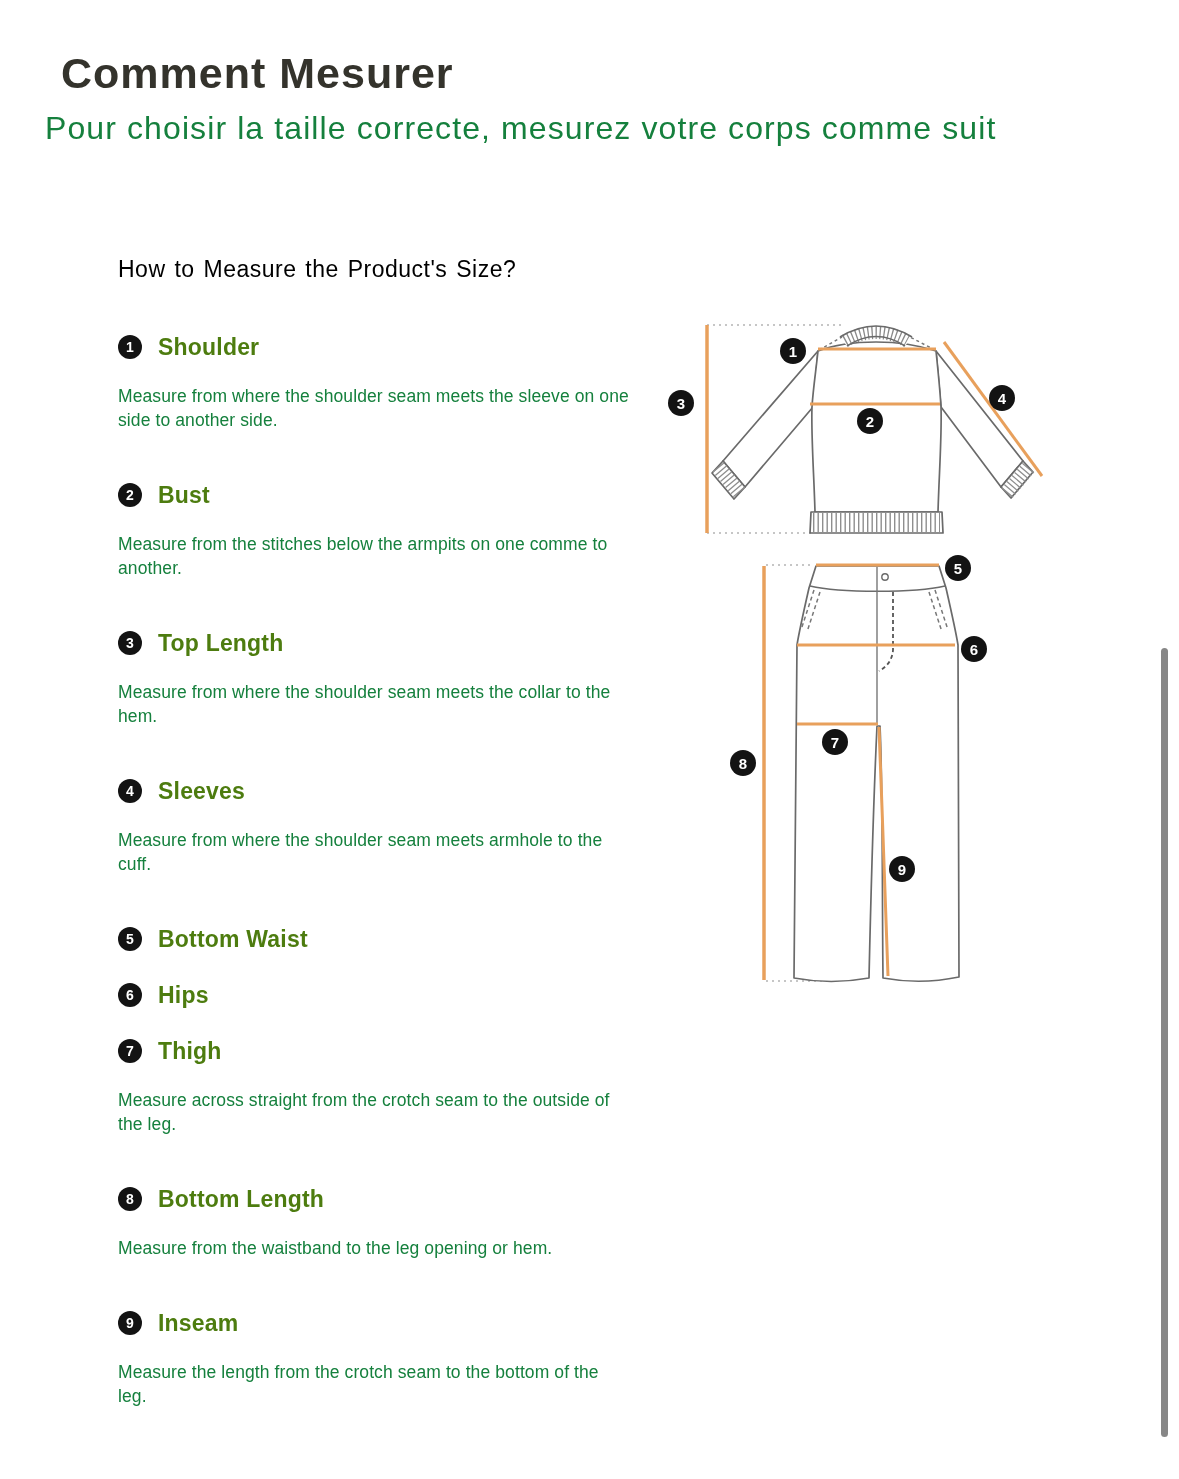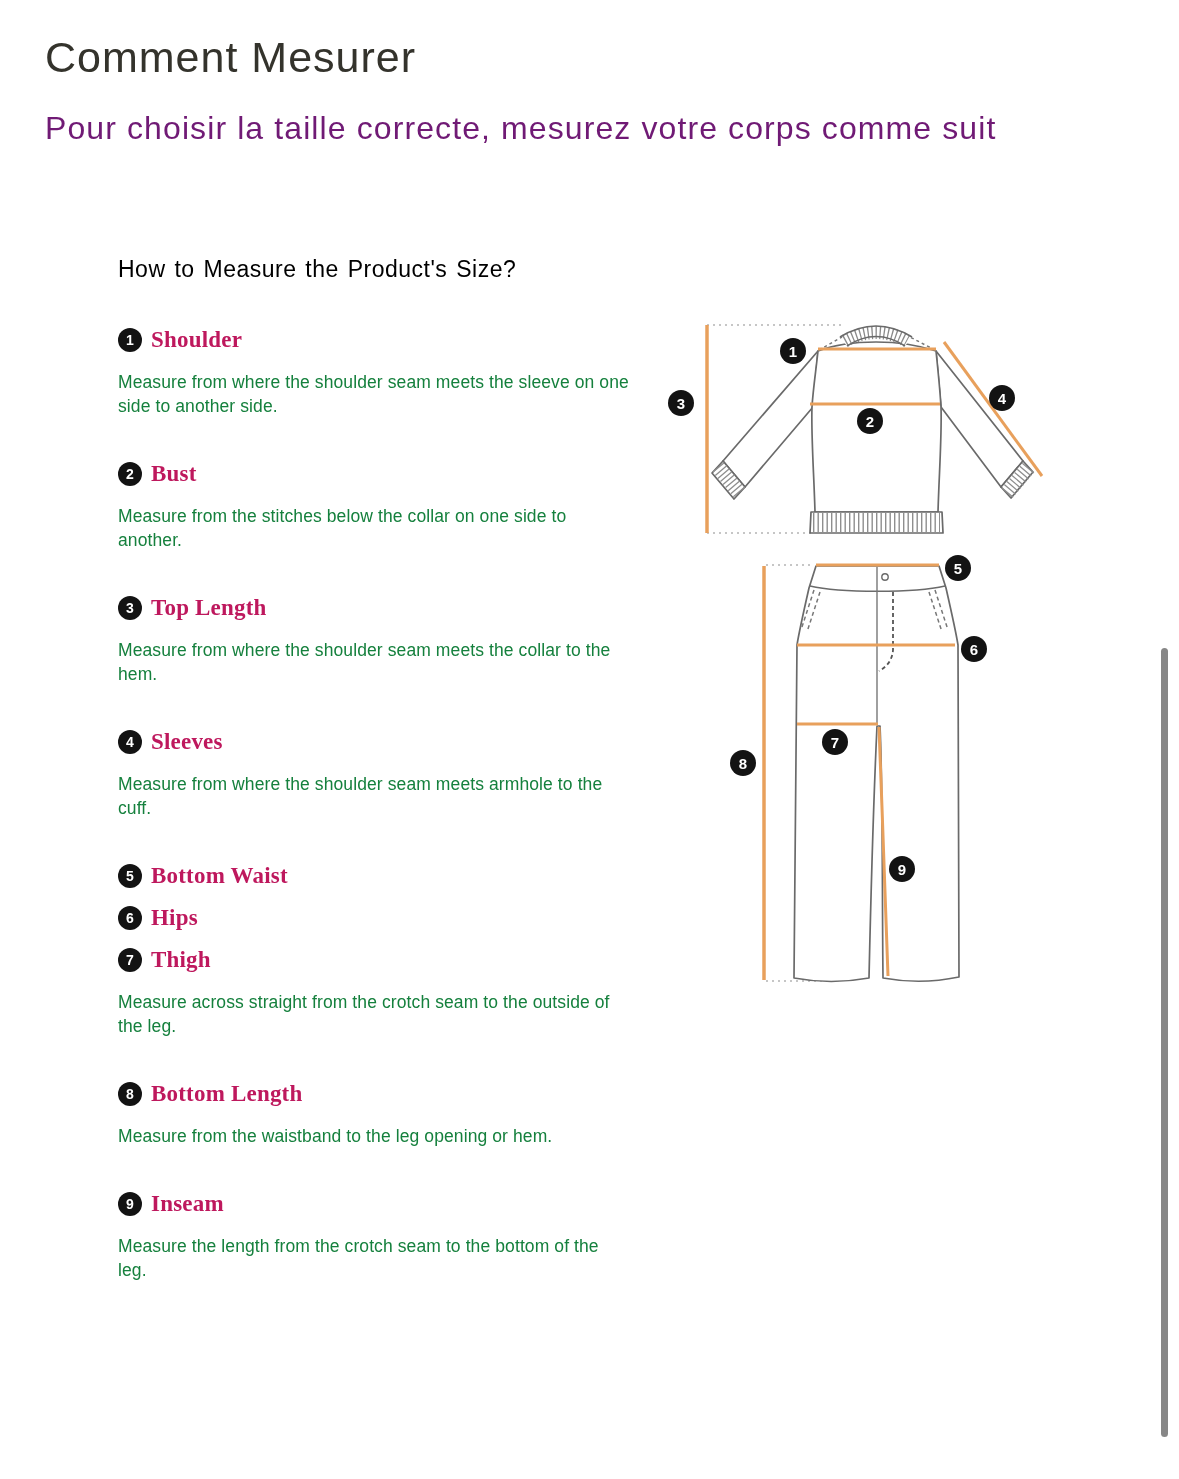--- a/index.html
+++ b/index.html
@@ -3,41 +3,41 @@
 <meta charset="utf-8">
 <style>
   html,body{margin:0;padding:0;}
   body{
     width:1179px;height:1479px;position:relative;background:#ffffff;
     font-family:"Liberation Sans",sans-serif;overflow:hidden;
     -webkit-font-smoothing:antialiased;
   }
   
   .page-title{
-    position:absolute;left:45px;top:32px;margin:0;
-    font-size:43px;font-weight:400;color:#34332c;letter-spacing:1px;line-height:50px;
+    position:absolute;left:45px;top:32px;margin:16px;
+    font-size:43px;font-weight:700;color:#34332c;letter-spacing:1px;line-height:50px;
   }
   .page-subtitle{
     position:absolute;left:45px;top:108px;margin:0;
-    font-size:32px;font-weight:400;color:#701a75;letter-spacing:1.1px;line-height:40px;
+    font-size:32px;font-weight:400;color:#15803d;letter-spacing:1.1px;line-height:40px;
   }
   
   .guide{position:absolute;left:118px;top:256px;width:545px;}
   .guide-heading{
     margin:0 0 45px 0;font-size:23px;font-weight:400;color:#000000;
     letter-spacing:.5px;word-spacing:2px;line-height:27px;
   }
   .item{margin:0;}
   .item-head{display:flex;align-items:center;gap:9px;margin:0 0 18px 0;}
   .badge{
     width:24px;height:24px;border-radius:50%;background:#131313;color:#fff;
     display:flex;align-items:center;justify-content:center;
     font-size:14px;font-weight:700;flex:0 0 auto;
   }
-  .item-title{margin:0;font-size:23px;font-weight:700;color:#be185d;letter-spacing:.2px;line-height:24px;font-family:Liberation Serif, serif;}
+  .item-title{margin:7px;font-size:23px;font-weight:700;color:#4d7c0f;letter-spacing:.2px;line-height:24px;}
   .item-desc{
     margin:0 0 44px 0;max-width:512px;
     font-size:17.5px;color:#15803d;line-height:24px;letter-spacing:.1px;
   }
   
   .diagram-svg{position:absolute;}
   .svg-top{left:655px;top:315px;}
   .svg-bottom{left:730px;top:550px;}
   .dbadge{
     position:absolute;width:26px;height:26px;border-radius:50%;background:#131313;color:#fff;
@@ -67,21 +67,21 @@
       <h3 class="item-title">Shoulder</h3>
     </div>
     <p class="item-desc">Measure from where the shoulder seam meets the sleeve on one side to another side.</p>
   </div>
 
   <div class="item">
     <div class="item-head">
       <span class="badge">2</span>
       <h3 class="item-title">Bust</h3>
     </div>
-    <p class="item-desc">Measure from the stitches below the collar on one side to another.</p>
+    <p class="item-desc">Measure from the stitches below the armpits on one comme to another.</p>
   </div>
 
   <div class="item">
     <div class="item-head">
       <span class="badge">3</span>
       <h3 class="item-title">Top Length</h3>
     </div>
     <p class="item-desc">Measure from where the shoulder seam meets the collar to the hem.</p>
   </div>
 

